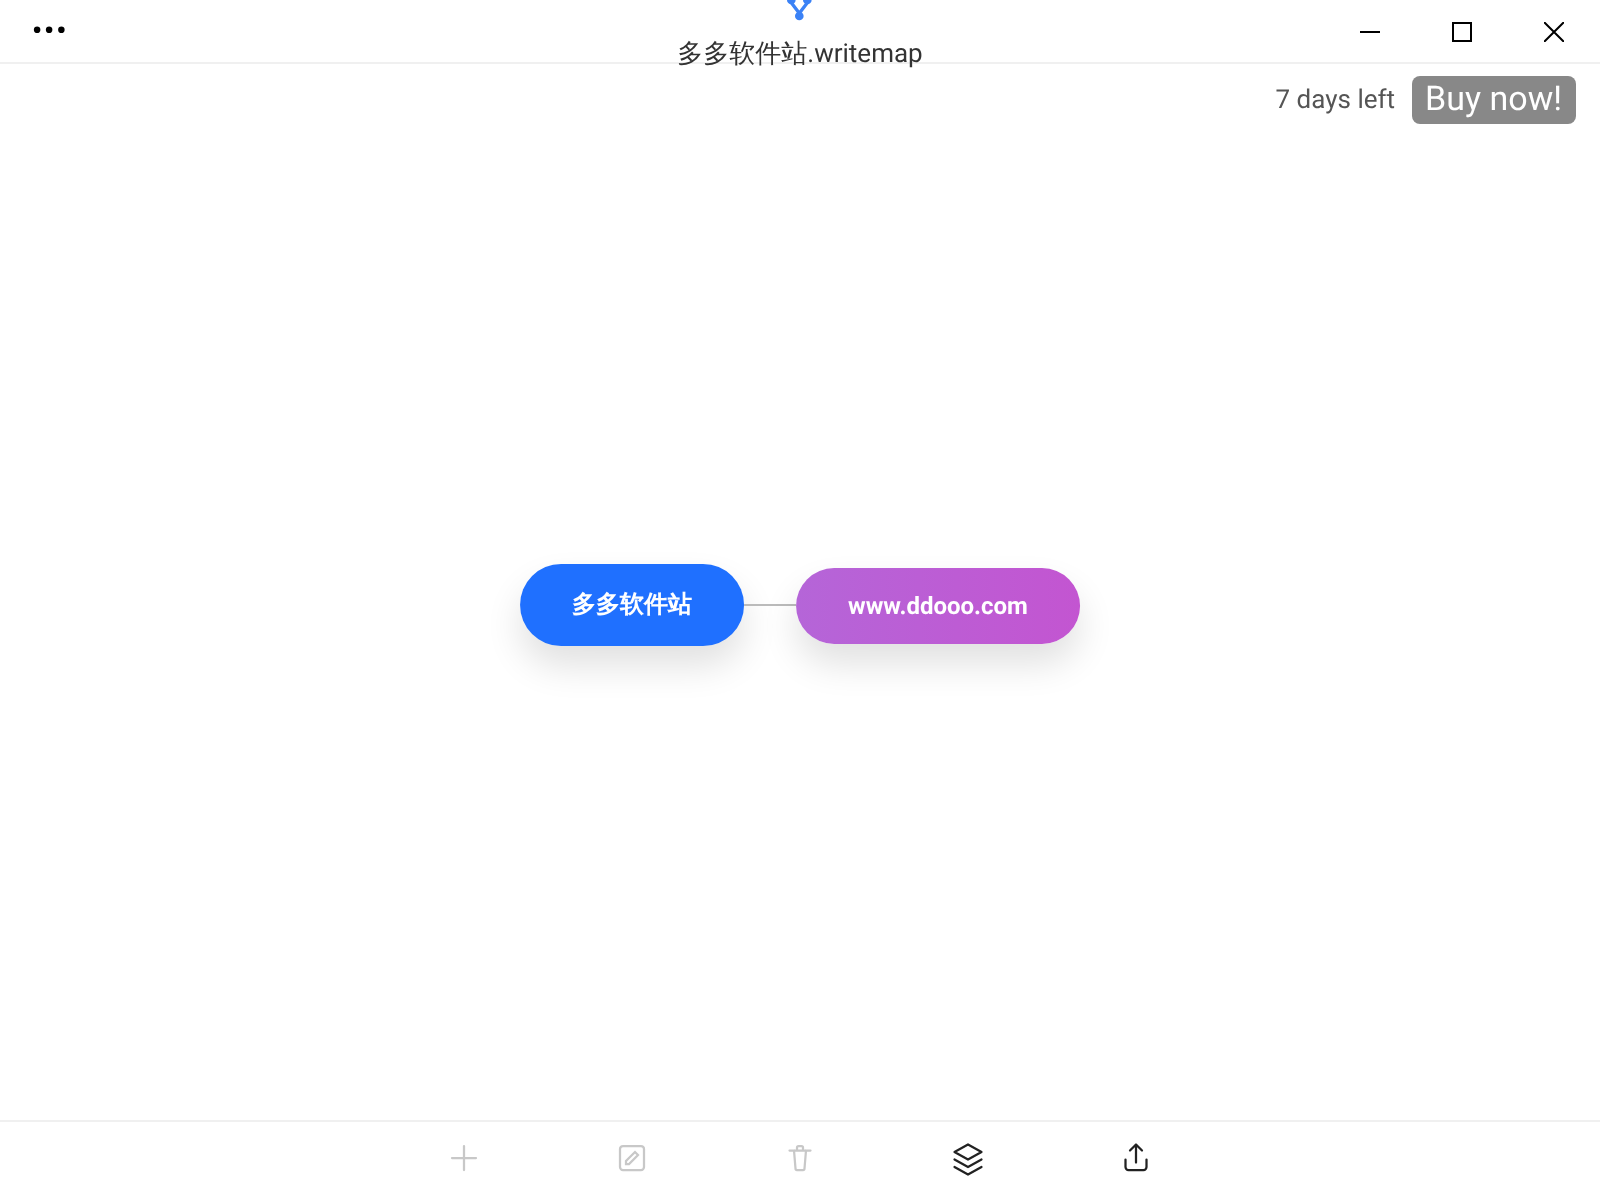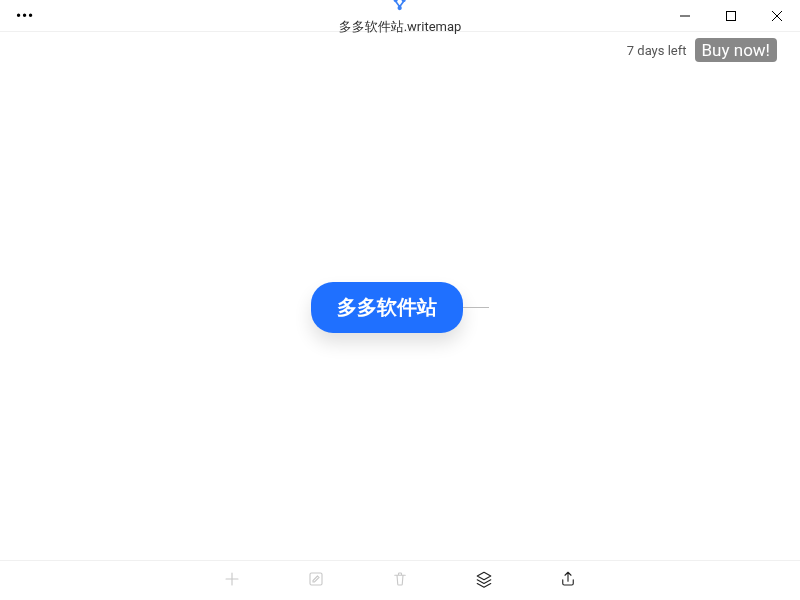--- a/index.html
+++ b/index.html
@@ -63,21 +63,21 @@
       align-items: center;
       justify-content: center;
       cursor: pointer;
     }
 
     
     .trialbar {
       display: flex;
       justify-content: flex-end;
       align-items: center;
-      padding: 6px 23px 0 0;
+      padding: 6px 12px 0 0;
       gap: 8px;
     }
     .trial-text {
       font-size: 13px;
       color: #555;
     }
     .buy-badge {
       background: #888;
       color: #fff;
       font-size: 17px;
@@ -95,21 +95,21 @@
       position: absolute;
       left: 50%;
       top: 220px;
       transform: translateX(-50%);
       display: flex;
       align-items: center;
     }
     .node {
       padding: 12px 26px;
       border-radius: 22px;
-      font-size: 20px;
+      font-size: 12px;
       font-weight: 700;
       color: #fff;
       box-shadow: 0 10px 18px rgba(0,0,0,0.12);
       cursor: pointer;
       white-space: nowrap;
     }
     .node-root {
       background: #1f70ff;
     }
     .node-child {
@@ -180,20 +180,21 @@
 
 <div class="trialbar">
   <span class="trial-text">7 days left</span>
   <span class="buy-badge">Buy now!</span>
 </div>
 
 <div class="canvas">
   <div class="mindmap">
     <div class="node node-root">多多软件站</div>
     <div class="edge"></div>
+    <div class="node node-child">www.ddooo.com</div>
   </div>
 </div>
 
 <div class="toolbar">
   <div class="tool-btn" title="Add">
     <span>
       <svg width="18" height="18" viewBox="0 0 24 24" fill="none" stroke="currentColor" stroke-width="1.5">
           <path d="M12 4v16M4 12h16" stroke-linecap="round"></path>
         </svg>
     </span>

